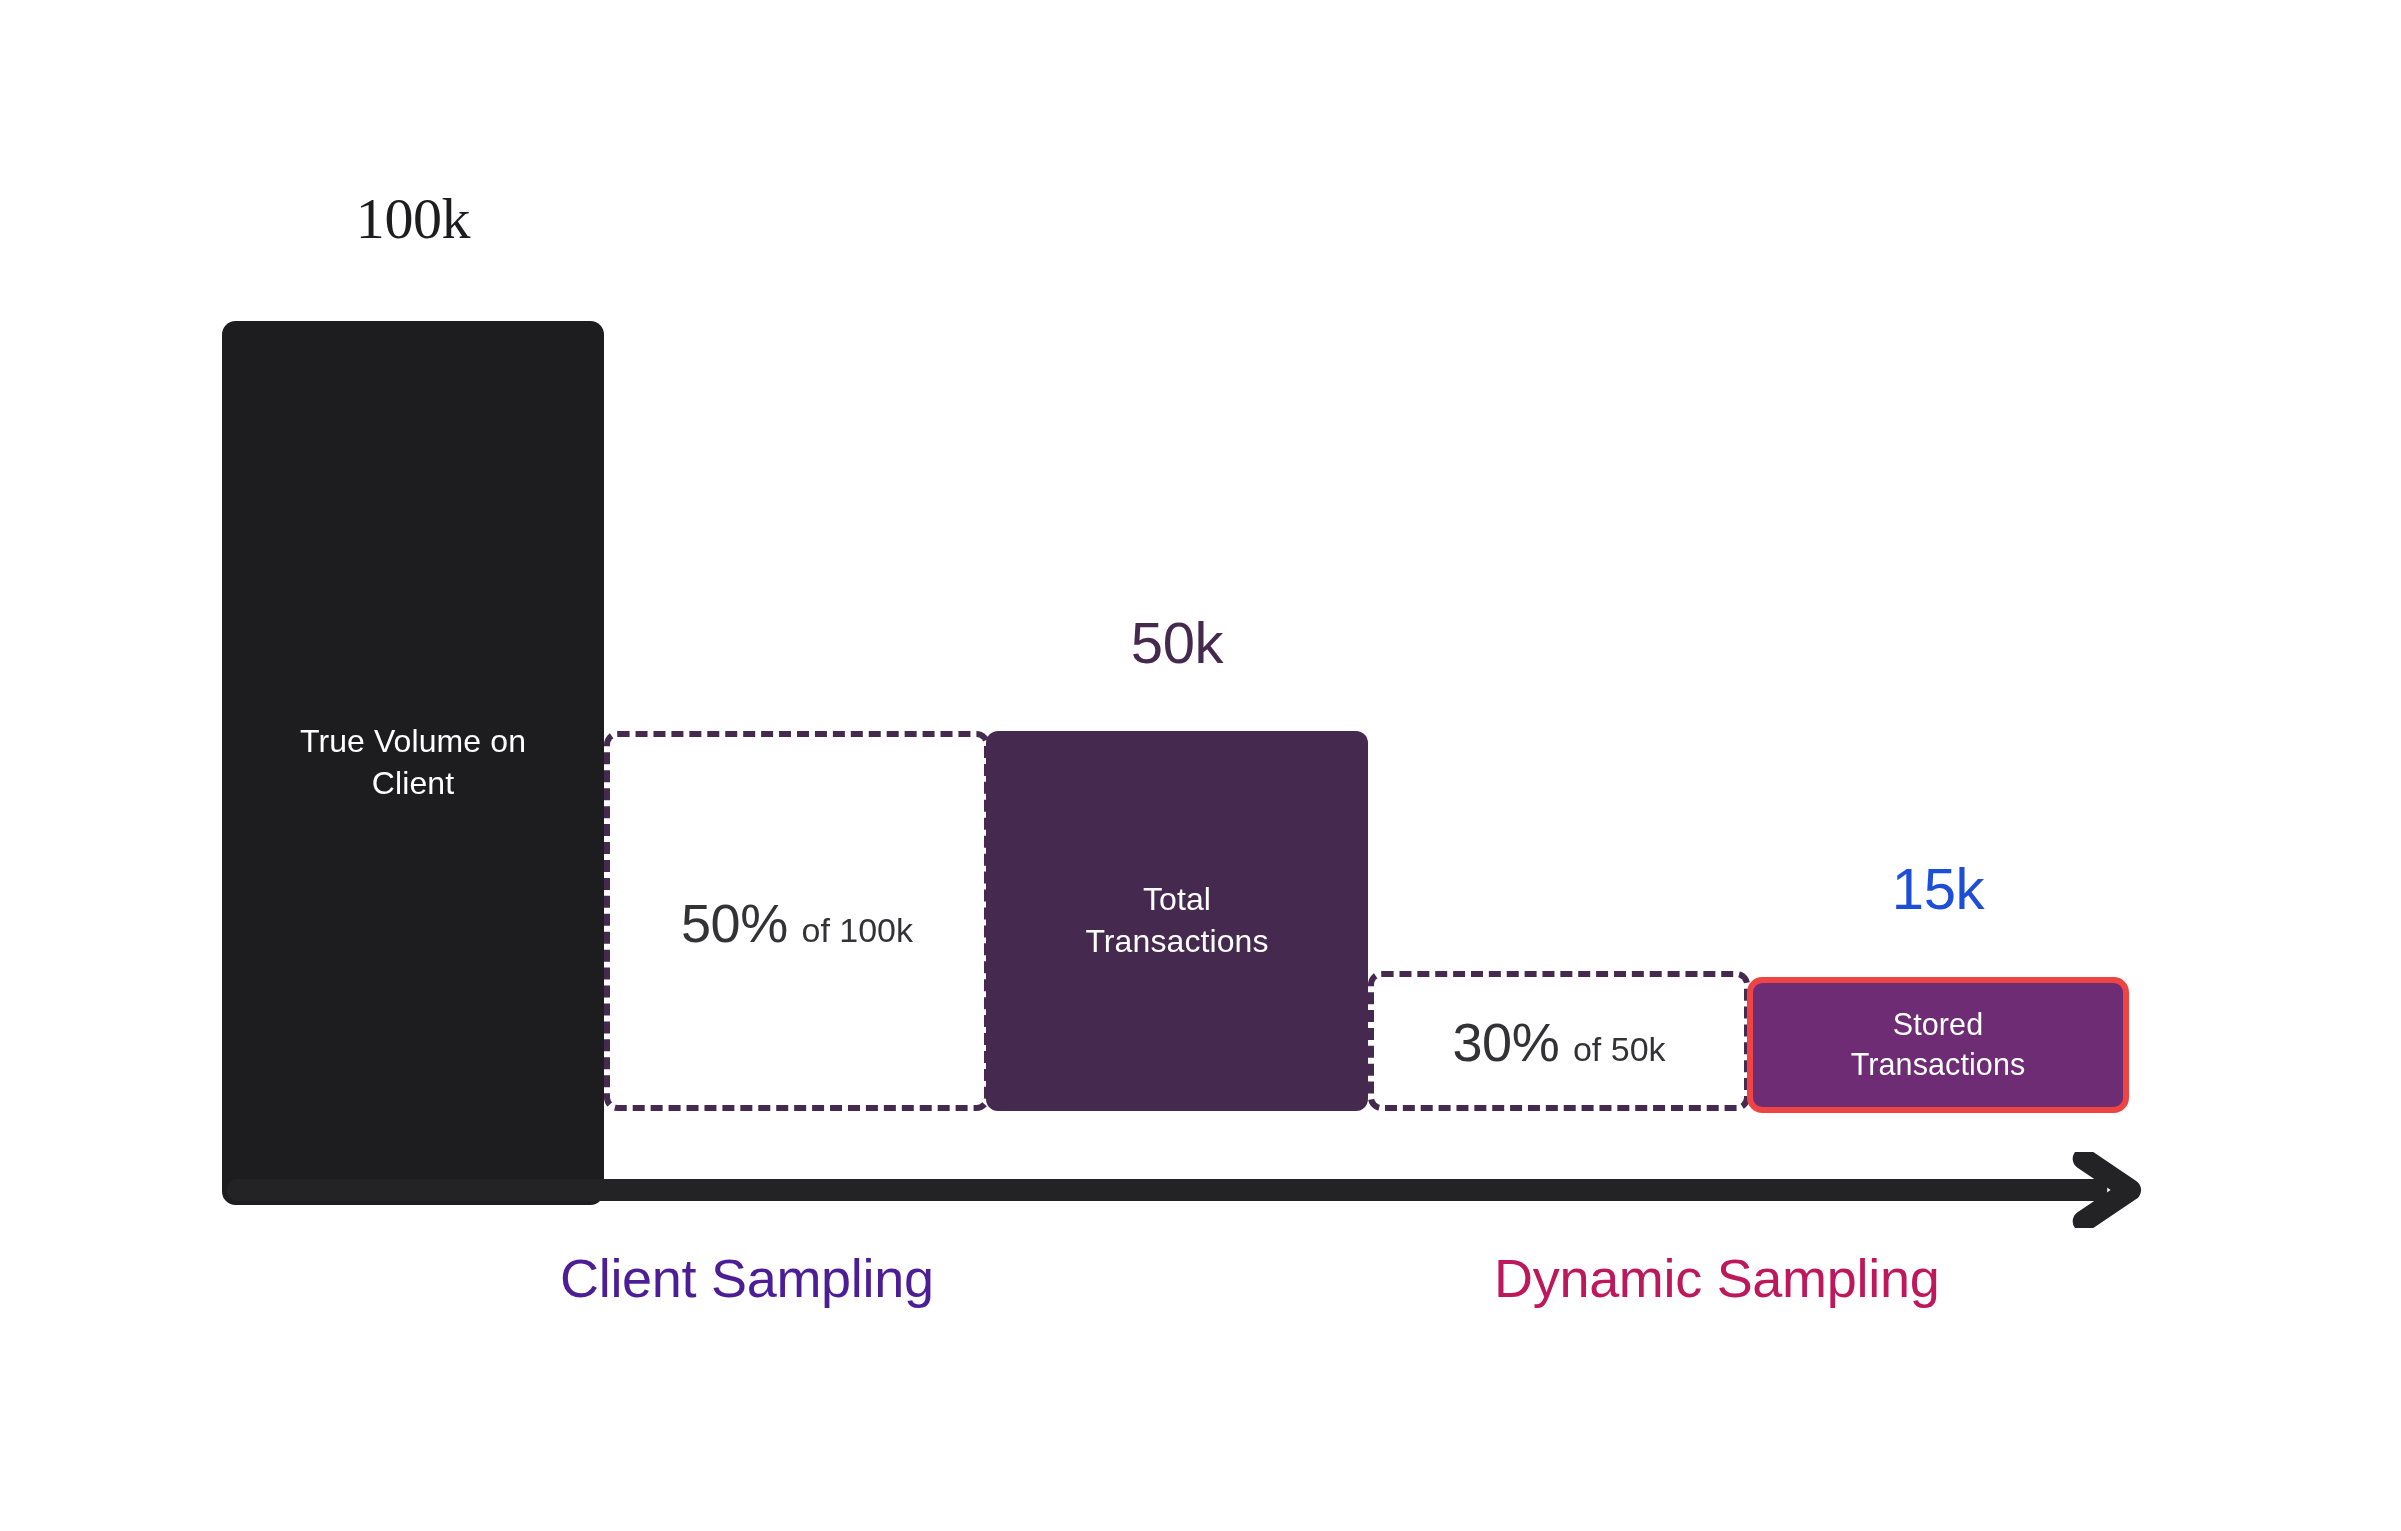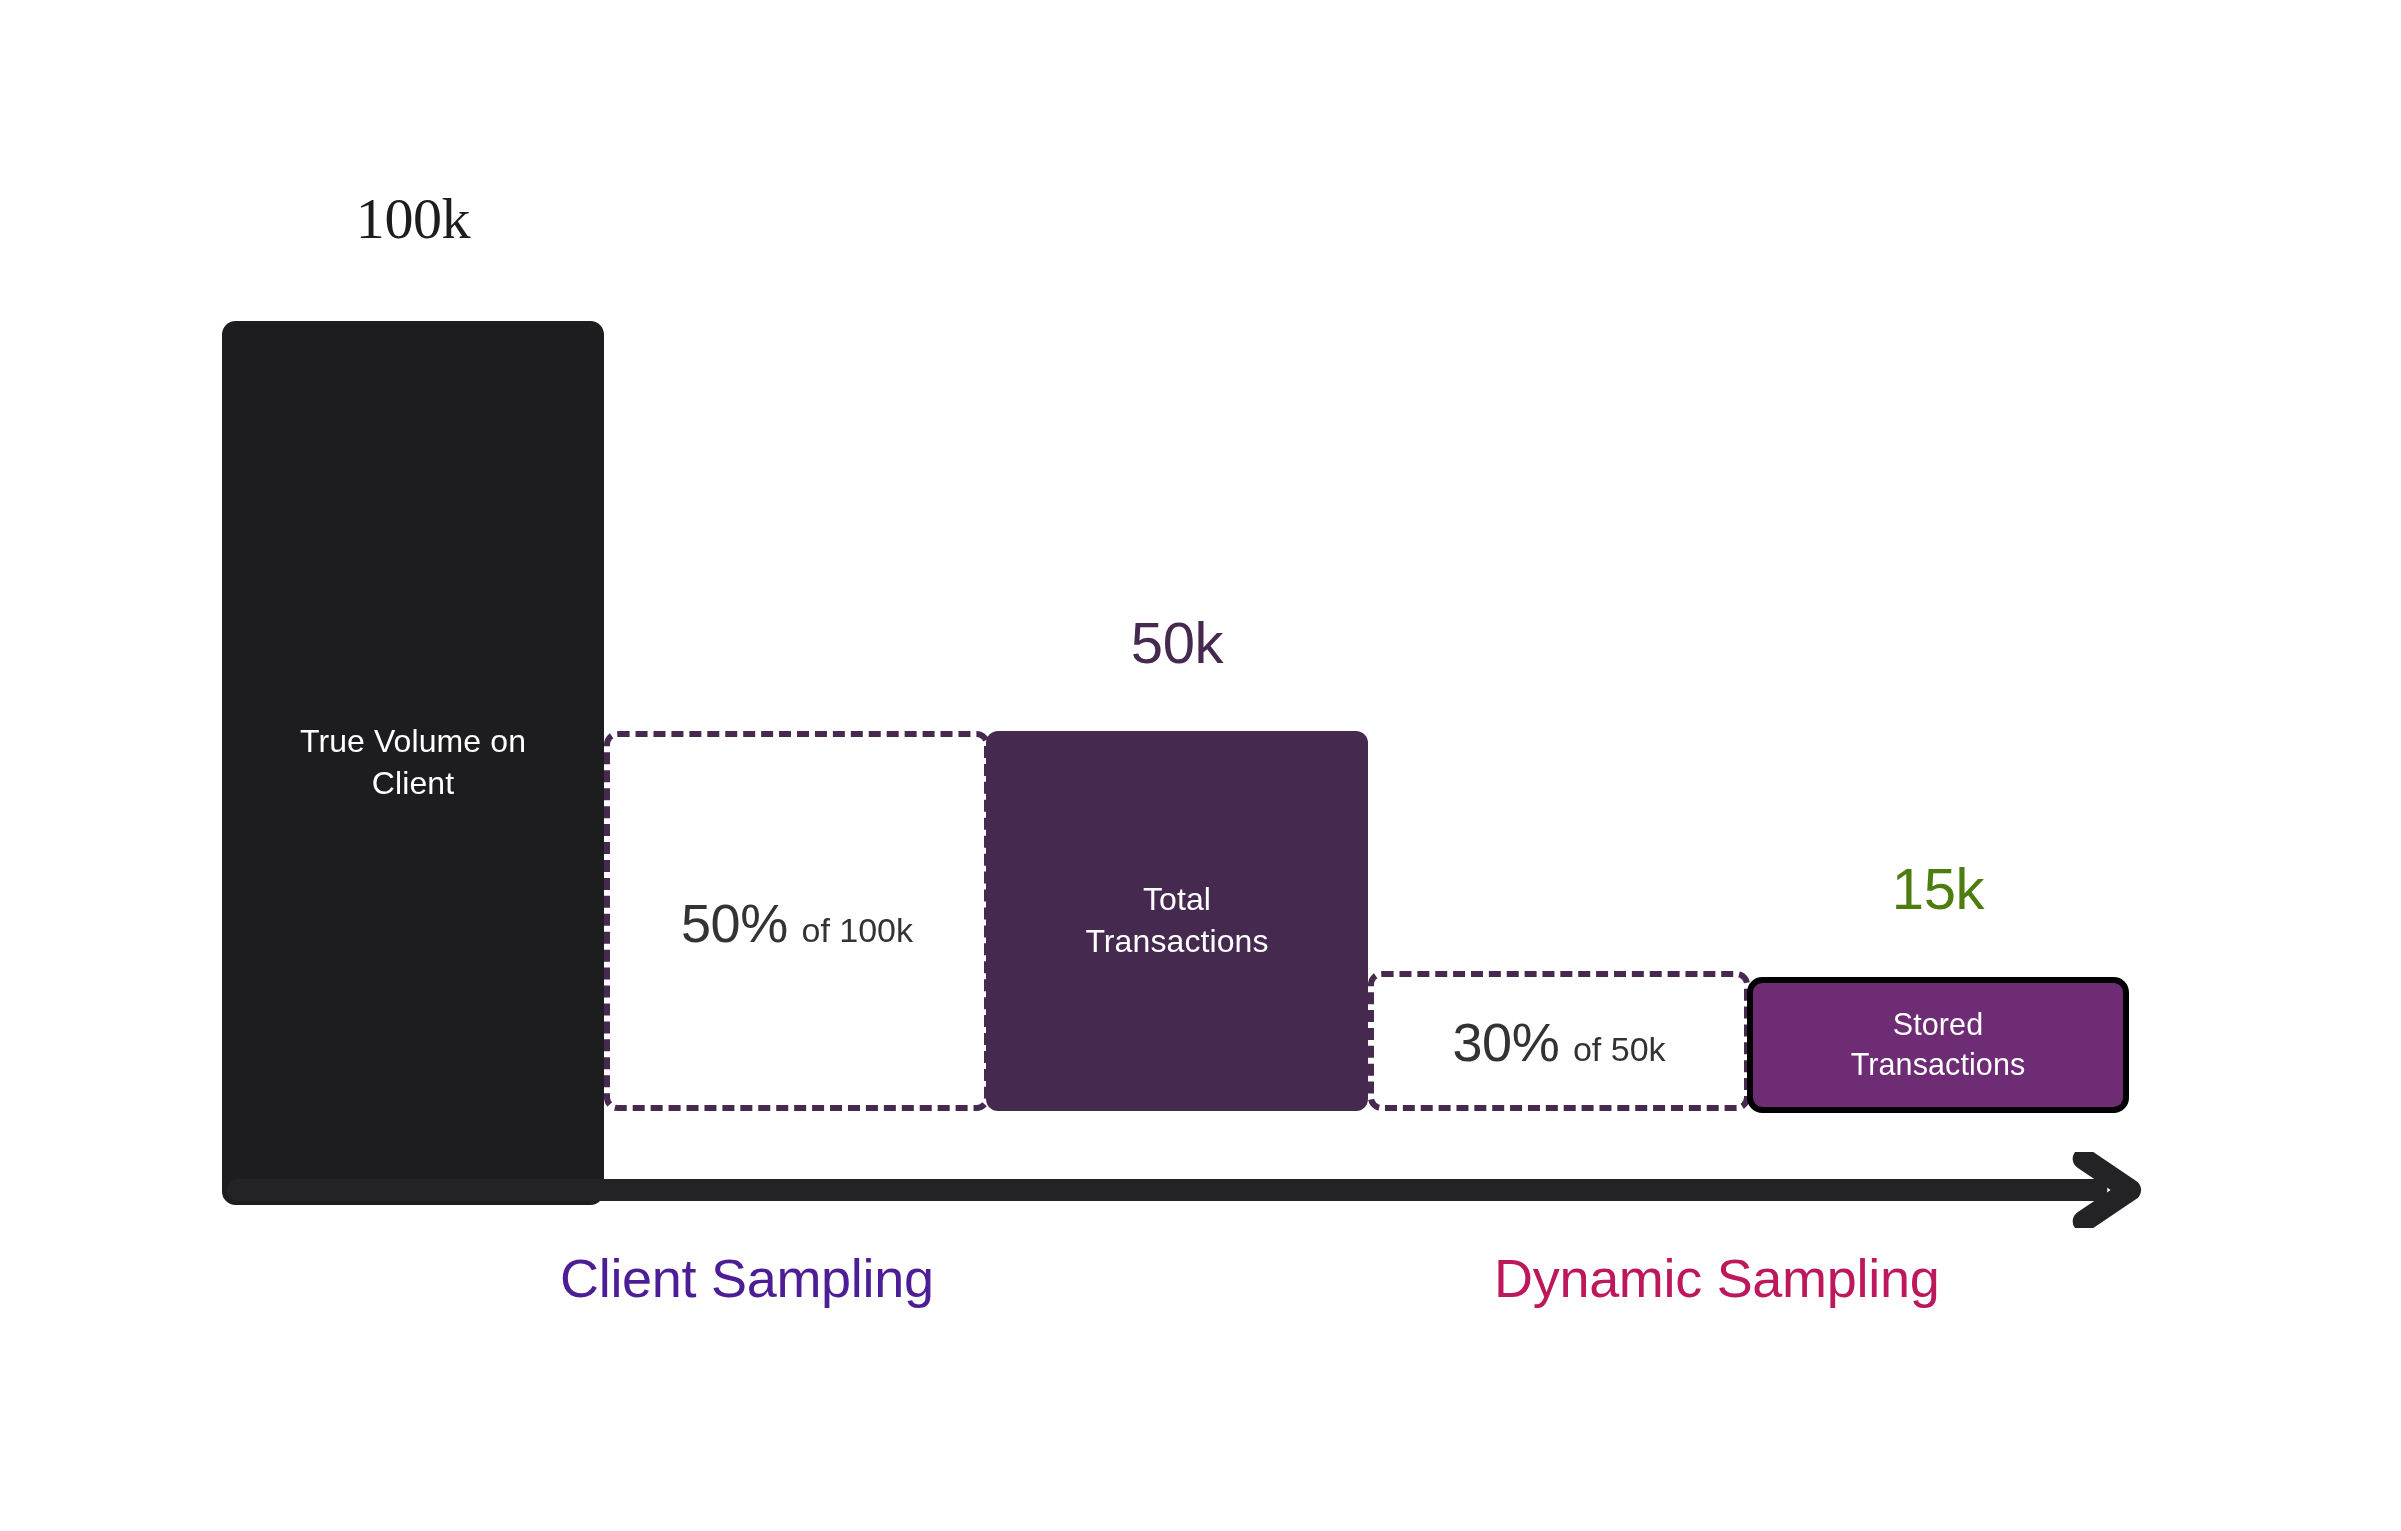--- a/index.html
+++ b/index.html
@@ -35,21 +35,21 @@
     border-radius: 13.6px;
   }
 
   .bar-purple-dark {
     background: #45294F;
     border-radius: 12px;
   }
 
   .bar-purple-bright {
     background: #6E2C74;
-    border: 6px solid #000000;
+    border: 6px solid #ef4444;
     border-radius: 15.3px;
   }
 
   .bar-label {
     color: #ffffff;
     font-size: 32px;
     line-height: 1.30;
     text-align: center;
     font-weight: 400;
     letter-spacing: 0.1px;
@@ -65,21 +65,21 @@
   .value-cap {
     position: absolute;
     text-align: center;
     font-size: 58px;
     font-weight: 400;
     letter-spacing: -0.4px;
     white-space: nowrap;
   }
   .cap-black  { color: #1D1D1F; }
   .cap-dark   { color: #45294F; }
-  .cap-bright { color: #4d7c0f; }
+  .cap-bright { color: #1d4ed8; }
 
   
   .dashed-box {
     position: absolute;
     box-sizing: border-box;
     border: 6.8px dashed #45294F;
     border-radius: 13.6px;
     background: transparent;
     display: flex;
     align-items: center;

